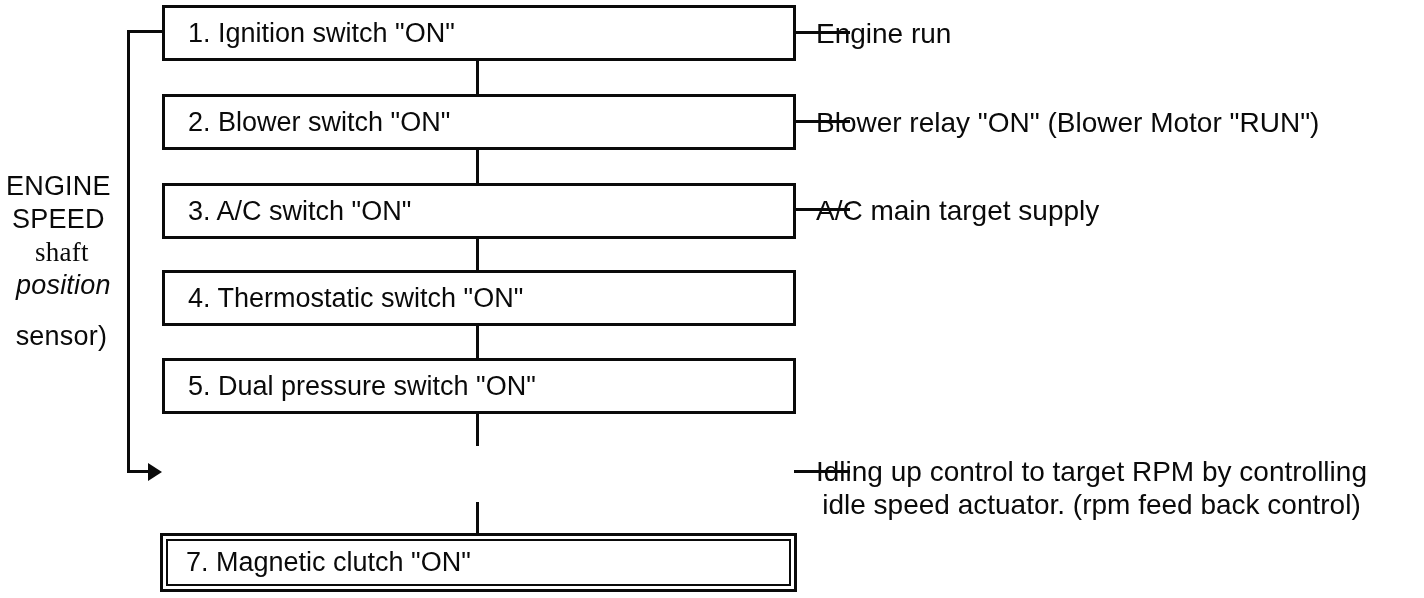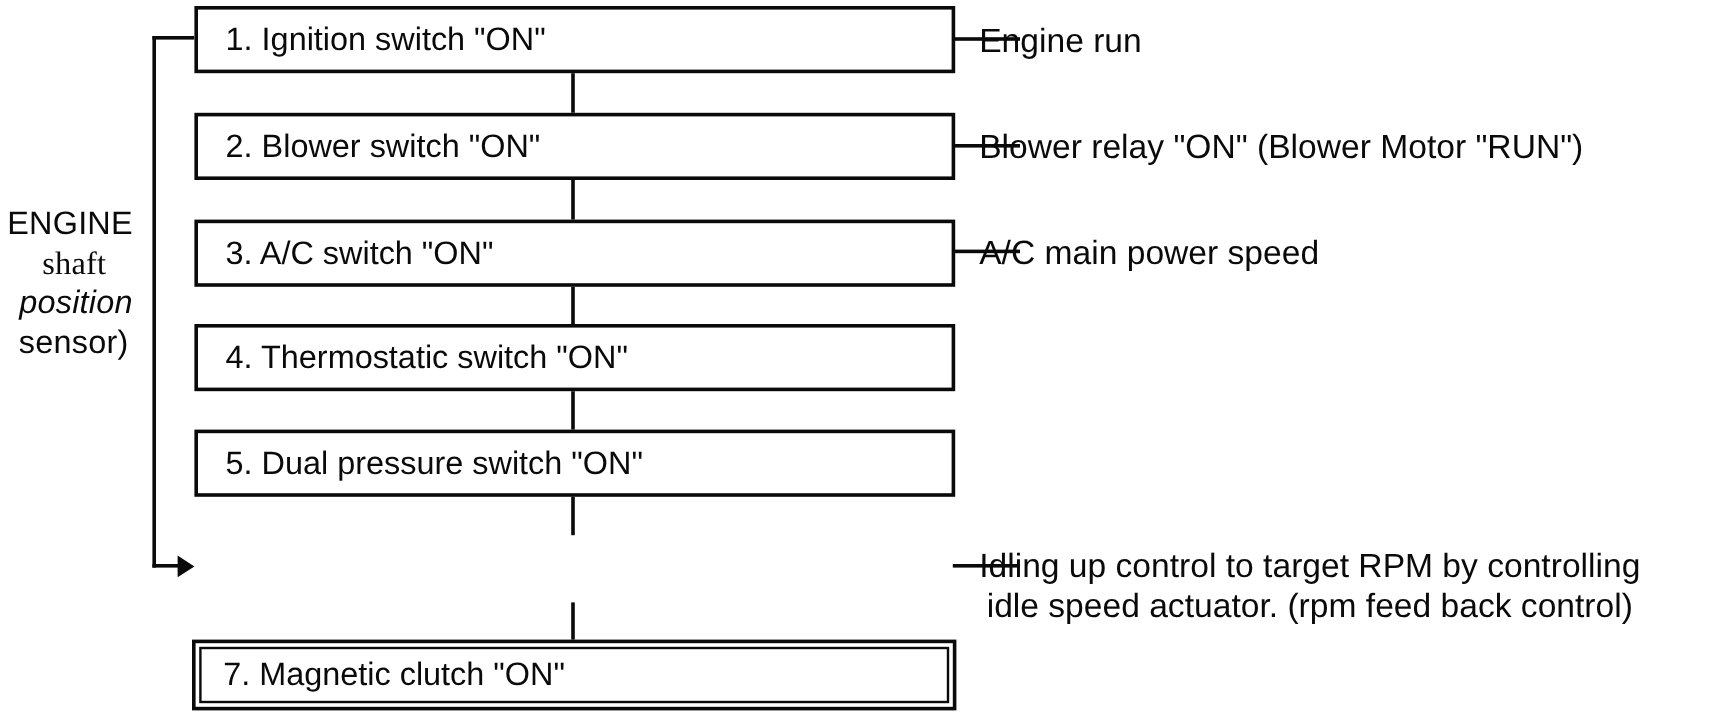--- a/index.html
+++ b/index.html
@@ -14,21 +14,21 @@
   
   .left-label{
     position:absolute;left:6px;top:170px;
     font-size:27px;line-height:33px;
     letter-spacing:0.2px;
     white-space:nowrap;
   }
   .ll-line{display:block;text-align:center;}
   .ll-ind1{padding-left:7px;font-family:Liberation Serif, serif;}
   .ll-ind2{padding-left:10px;font-style:italic;}
-  .ll-ind3{padding-left:6px;}
+  .ll-ind3{padding-left:6px;margin-top:18px;}
 
   
   .box{
     position:absolute;left:162px;width:634px;height:56px;
     border:3px solid #0a0a0a;background:#ffffff;
     box-sizing:border-box;
     display:flex;align-items:center;
     padding-left:23px;
     font-size:27px;
     white-space:nowrap;
@@ -79,20 +79,21 @@
   .a4{top:455px;text-align:center;}
   .ann-line{display:block;}
 </style>
 </head>
 <body>
 
 <div class="canvas">
 
   <div class="left-label">
     <span class="ll-line">ENGINE</span>
+    <span class="ll-line">SPEED</span>
     <span class="ll-line ll-ind1">shaft</span>
     <span class="ll-line ll-ind2">position</span>
     <span class="ll-line ll-ind3">sensor)</span>
   </div>
 
   <div class="line hline" style="left:127px;top:30px;width:35px;"></div>
   <div class="line vline" style="left:127px;top:30px;height:443px;"></div>
   <div class="line hline" style="left:127px;top:470px;width:25px;"></div>
   <div class="arrow-right"></div>
 
@@ -129,20 +130,20 @@
   <div class="line hline" style="left:794px;top:208px;width:56px;"></div>
   <div class="line hline" style="left:794px;top:470px;width:56px;"></div>
 
   <div class="ann a1">
     <span>Engine run</span>
   </div>
   <div class="ann a2">
     <span>Blower relay "ON" (Blower Motor "RUN")</span>
   </div>
   <div class="ann a3">
-    <span>A/C main power speed</span>
+    <span>A/C main target supply</span>
   </div>
   <div class="ann a4">
     <span class="ann-line">Idling up control to target RPM by controlling</span>
     <span class="ann-line">idle speed actuator. (rpm feed back control)</span>
   </div>
 
 </div>
 
 </body></html>

